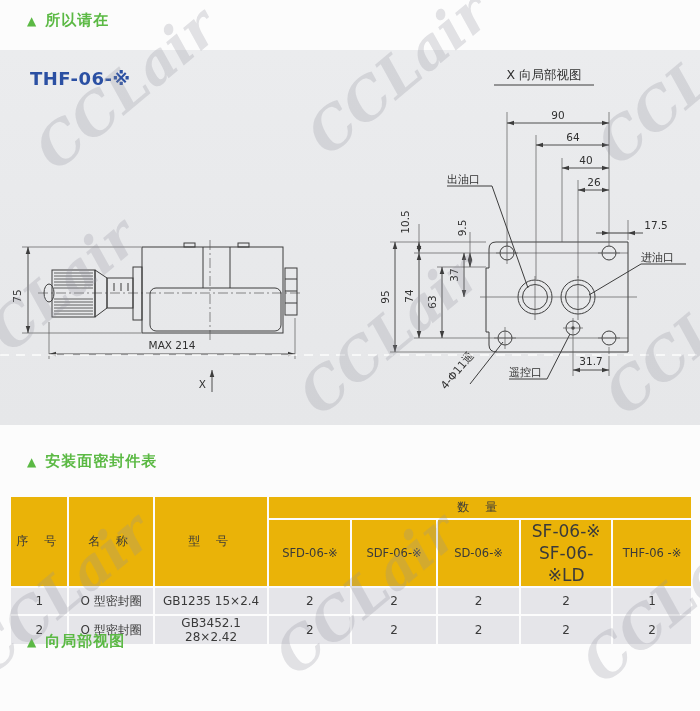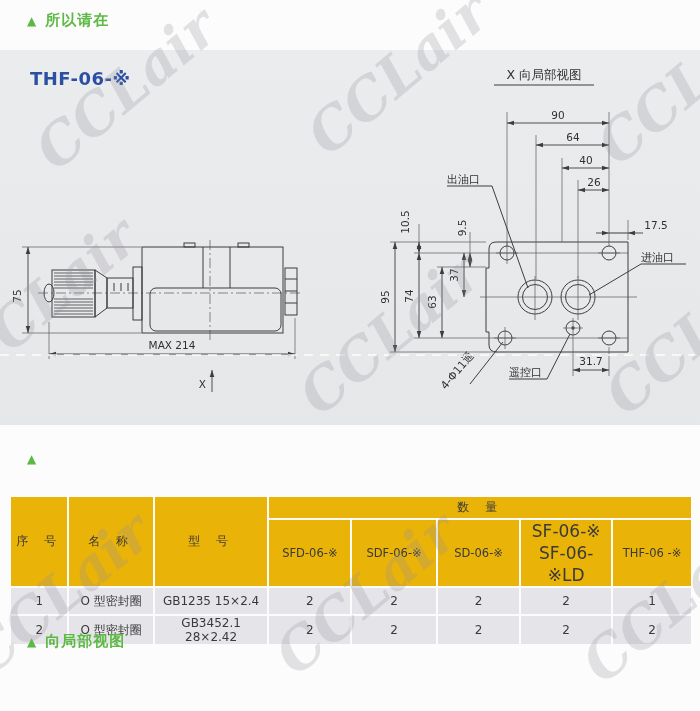--- a/index.html
+++ b/index.html
@@ -236,20 +236,21 @@
         <text class="cjk" transform="rotate(-50 460 323)" x="460" y="323" text-anchor="middle">4-Φ11通</text>
         <line class="ln" x1="470" y1="334" x2="503" y2="292"></line>
       </g>
 
       <line x1="0" y1="305" x2="700" y2="305" stroke="#ffffff" stroke-width="2" stroke-dasharray="9 7" opacity="0.7"></line>
     </svg>
   </div>
 
   <div class="sec" style="top:452px">
     <span class="tri">▲</span>
+    <span>安装面密封件表</span>
   </div>
 
   <table class="seal-table">
     <colgroup>
       <col style="width:58px">
         <col style="width:86px">
         <col style="width:115px">
       <col style="width:83px">
         <col style="width:86px">
         <col style="width:84px">

